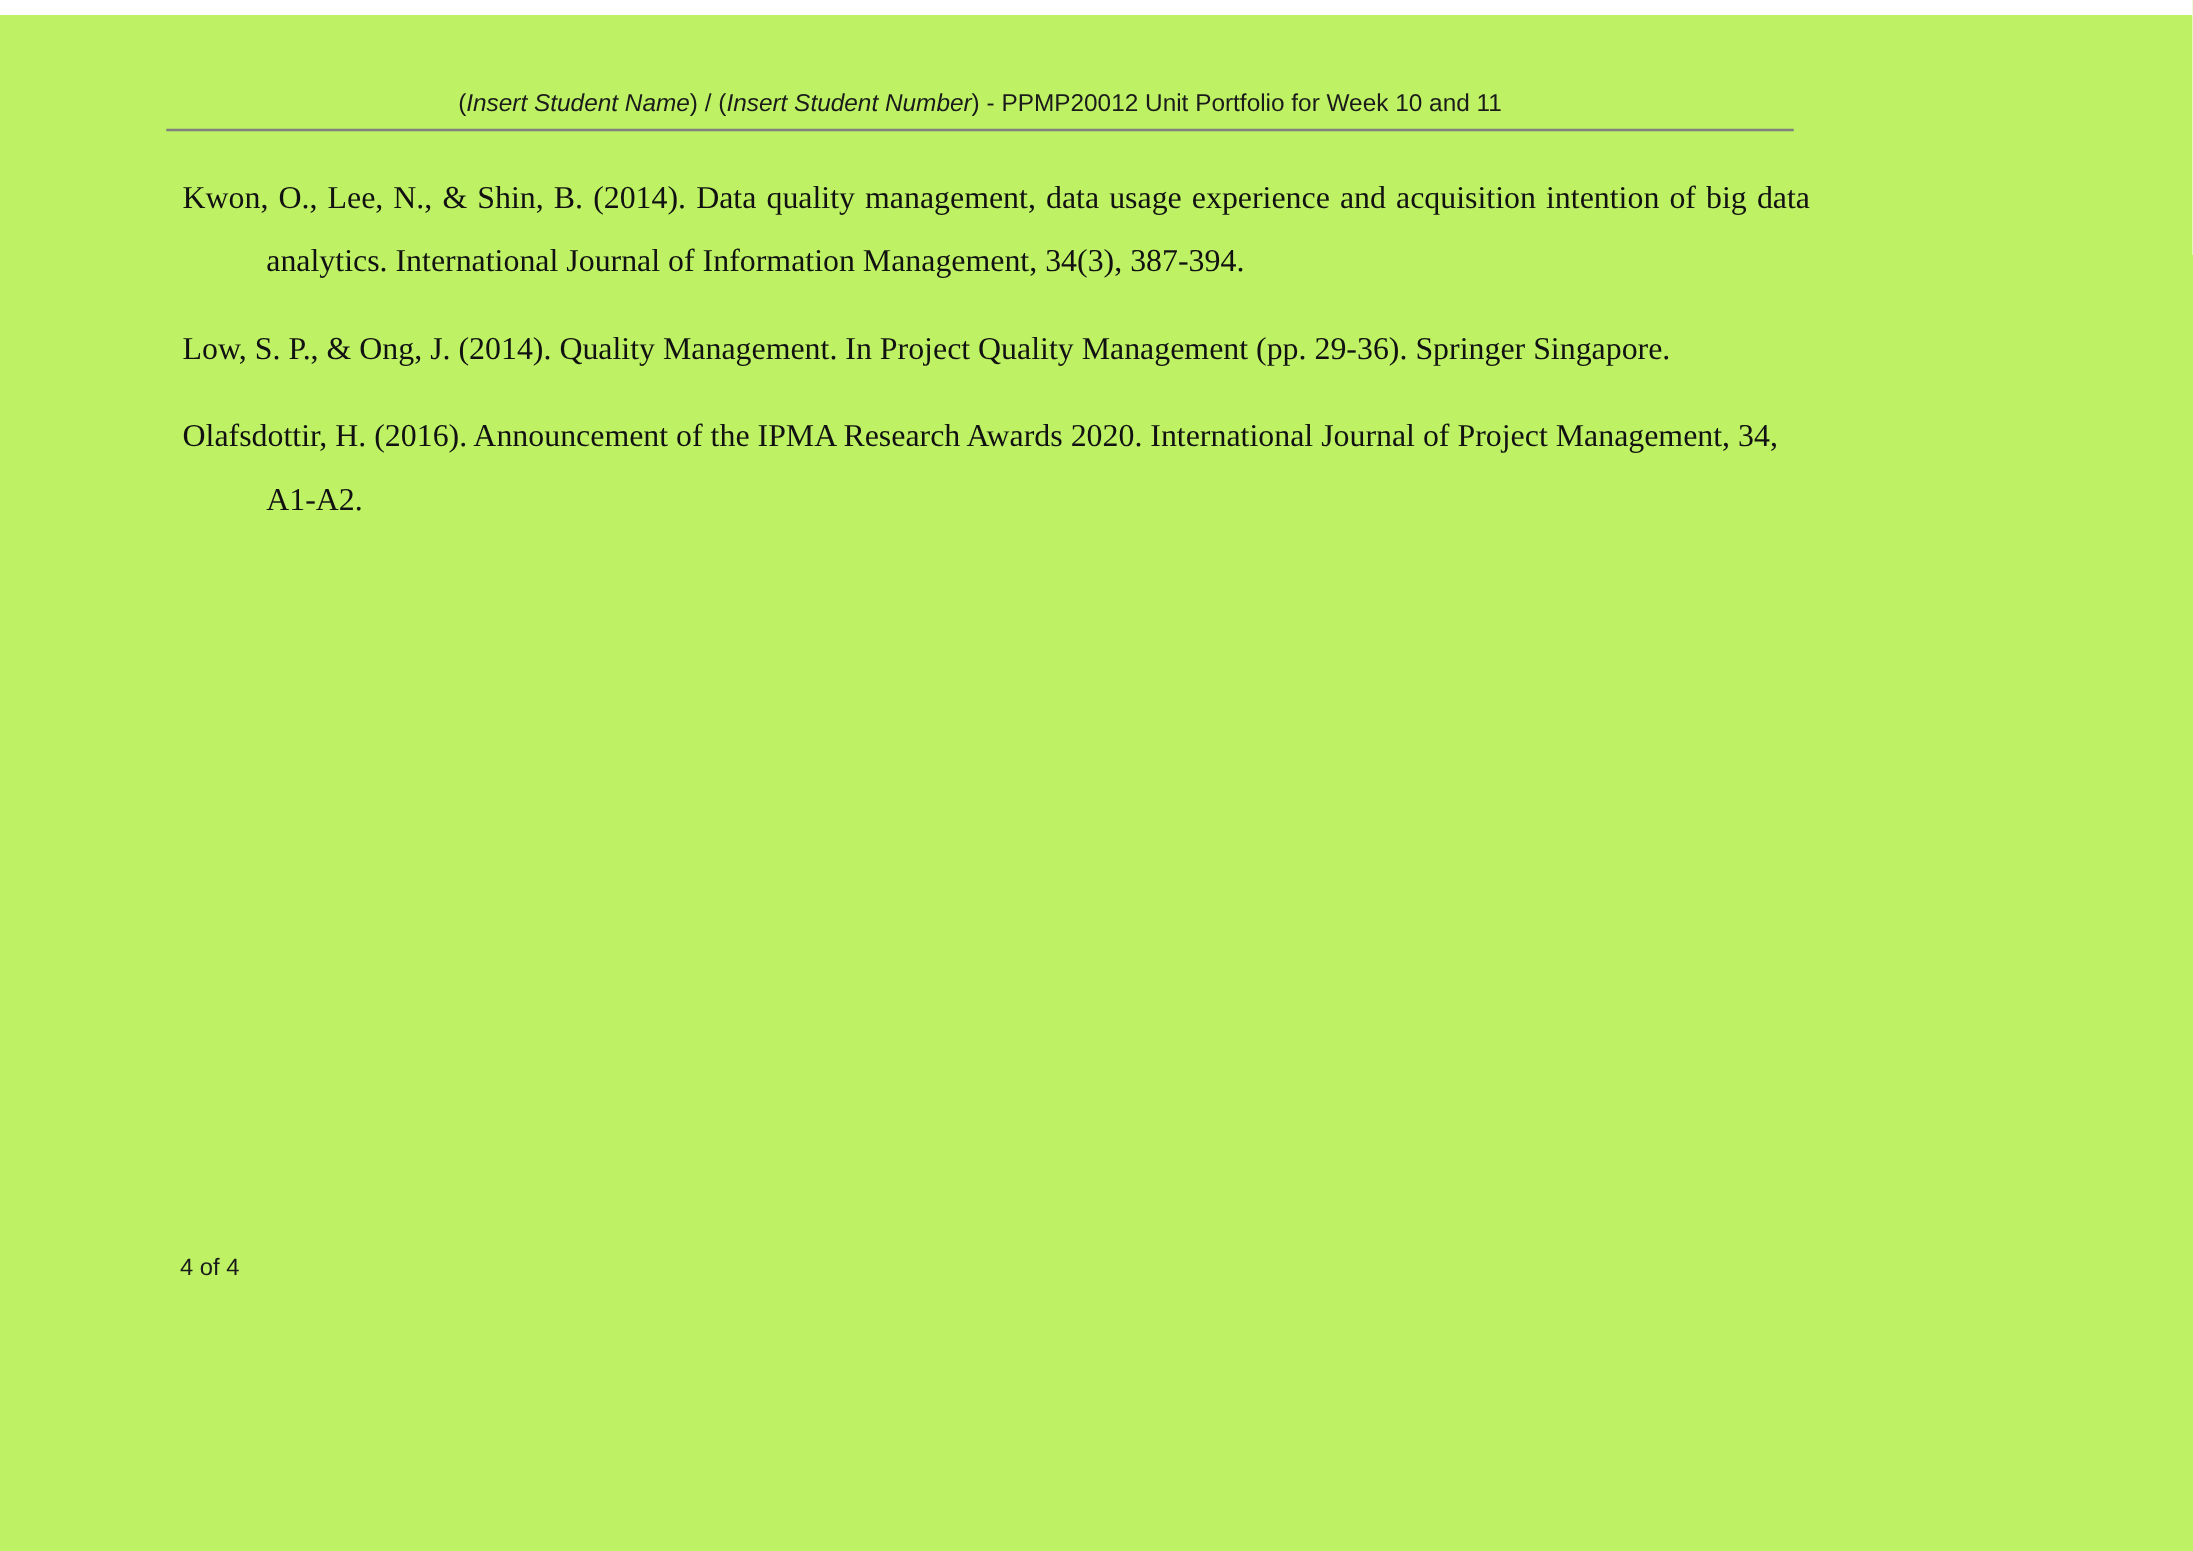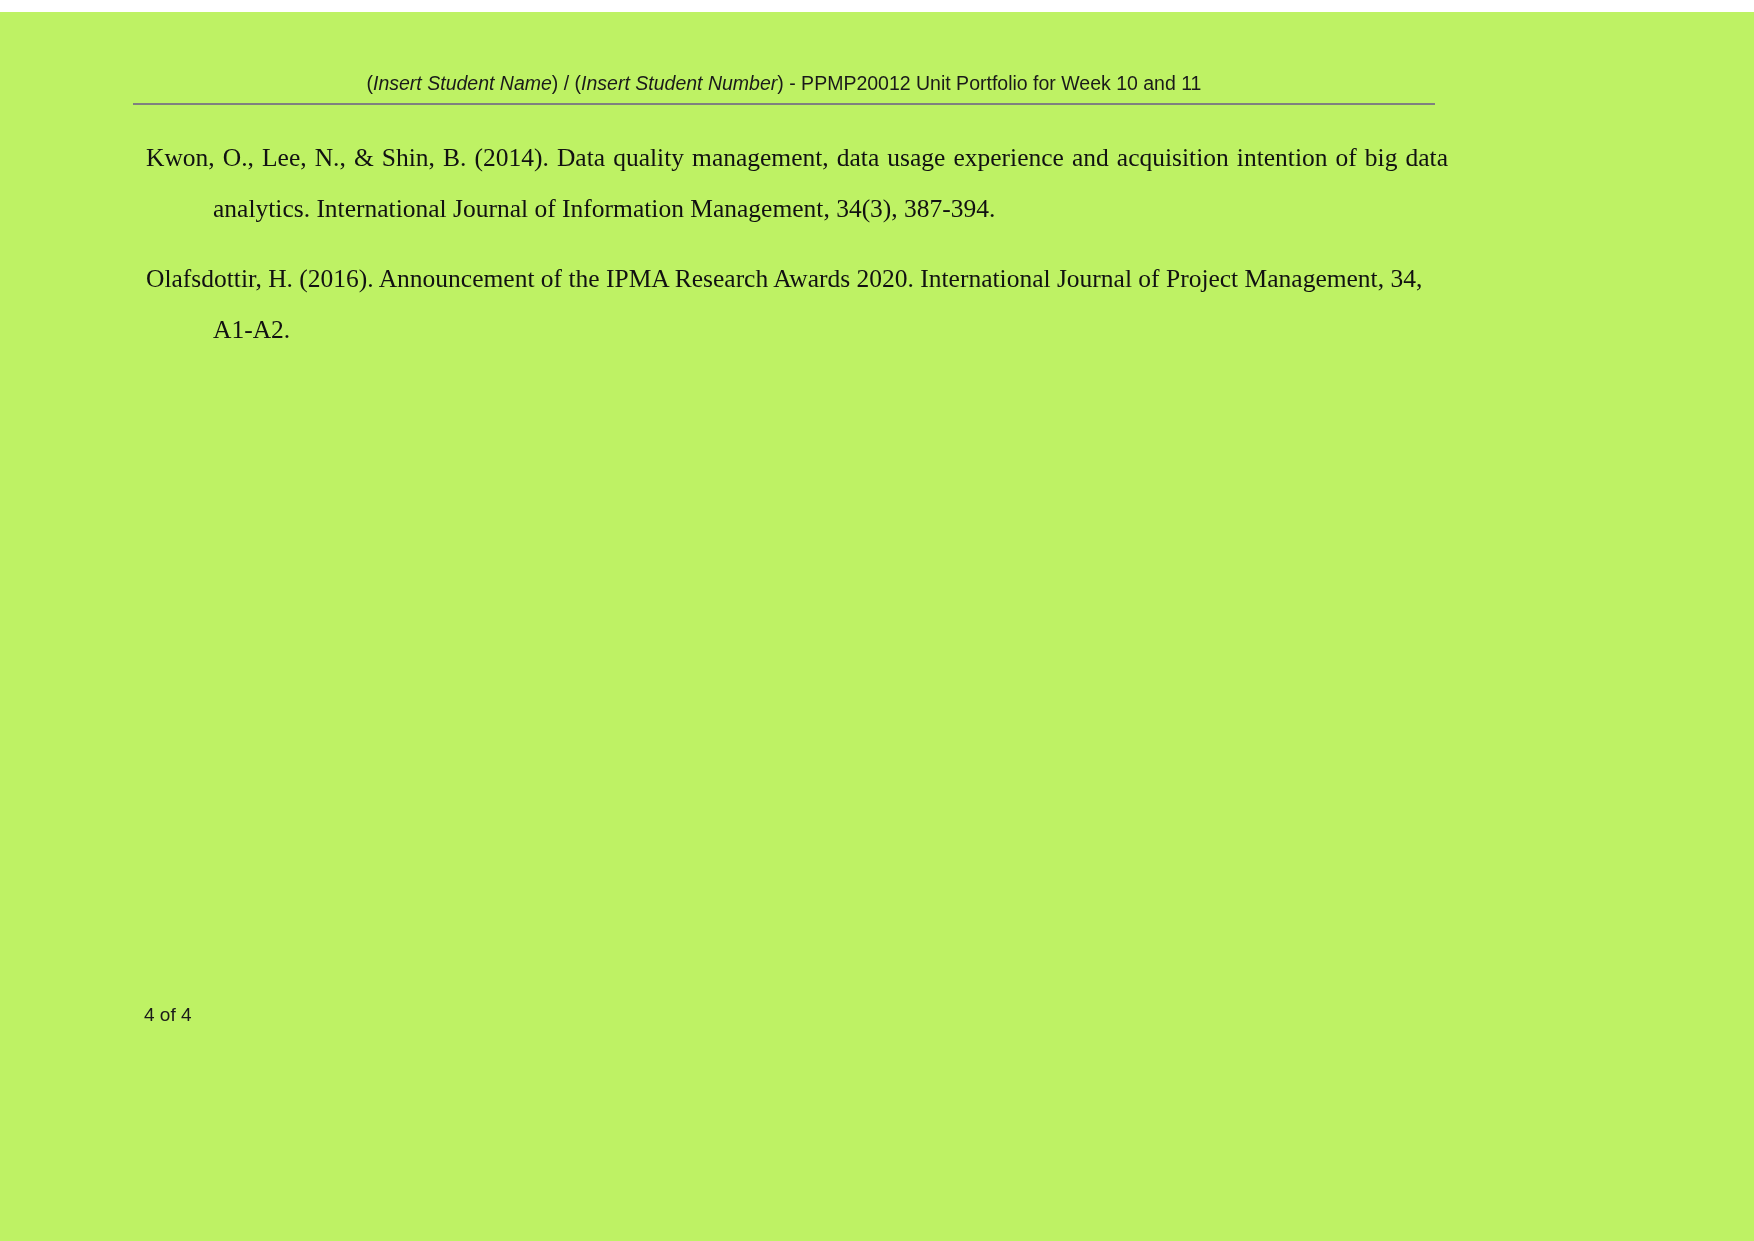--- a/index.html
+++ b/index.html
@@ -92,18 +92,19 @@
 
 <div class="page">
 
   <div class="header">
     <span>(</span><span class="ital">Insert Student Name</span><span>) / (</span><span class="ital">Insert Student Number</span><span>) - PPMP20012 Unit Portfolio for Week 10 and 11</span>
   </div>
   <div class="header-rule"></div>
 
   <div class="content">
     <p class="ref">Kwon, O., Lee, N., &amp; Shin, B. (2014). Data quality management, data usage experience and acquisition intention of big data analytics. International Journal of Information Management, 34(3), 387-394.</p>
+    <p class="ref single">Low, S. P., &amp; Ong, J. (2014). Quality Management. In Project Quality Management (pp. 29-36). Springer Singapore.</p>
     <p class="ref single">Olafsdottir, H. (2016). Announcement of the IPMA Research Awards 2020. International Journal of Project Management, 34, A1-A2.</p>
   </div>
 
   <div class="footer">4 of 4</div>
 
 </div>
 
 </body></html>

